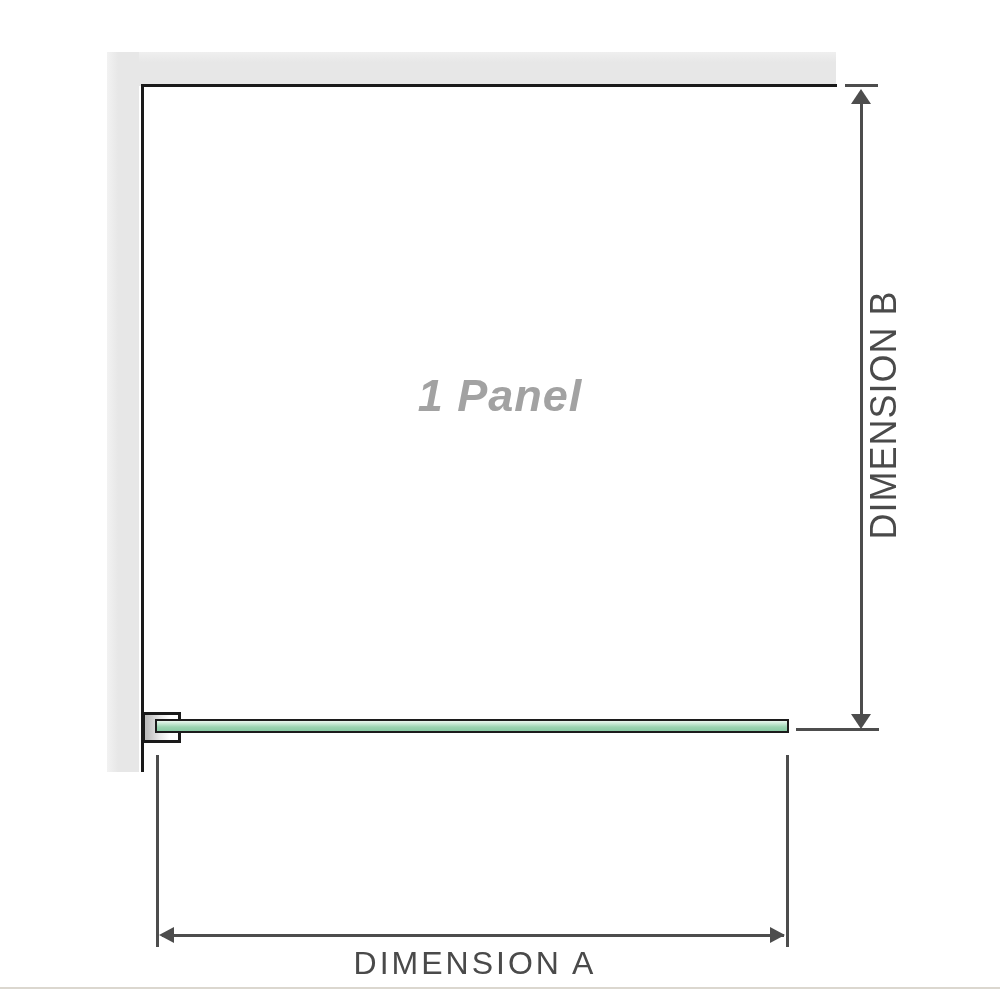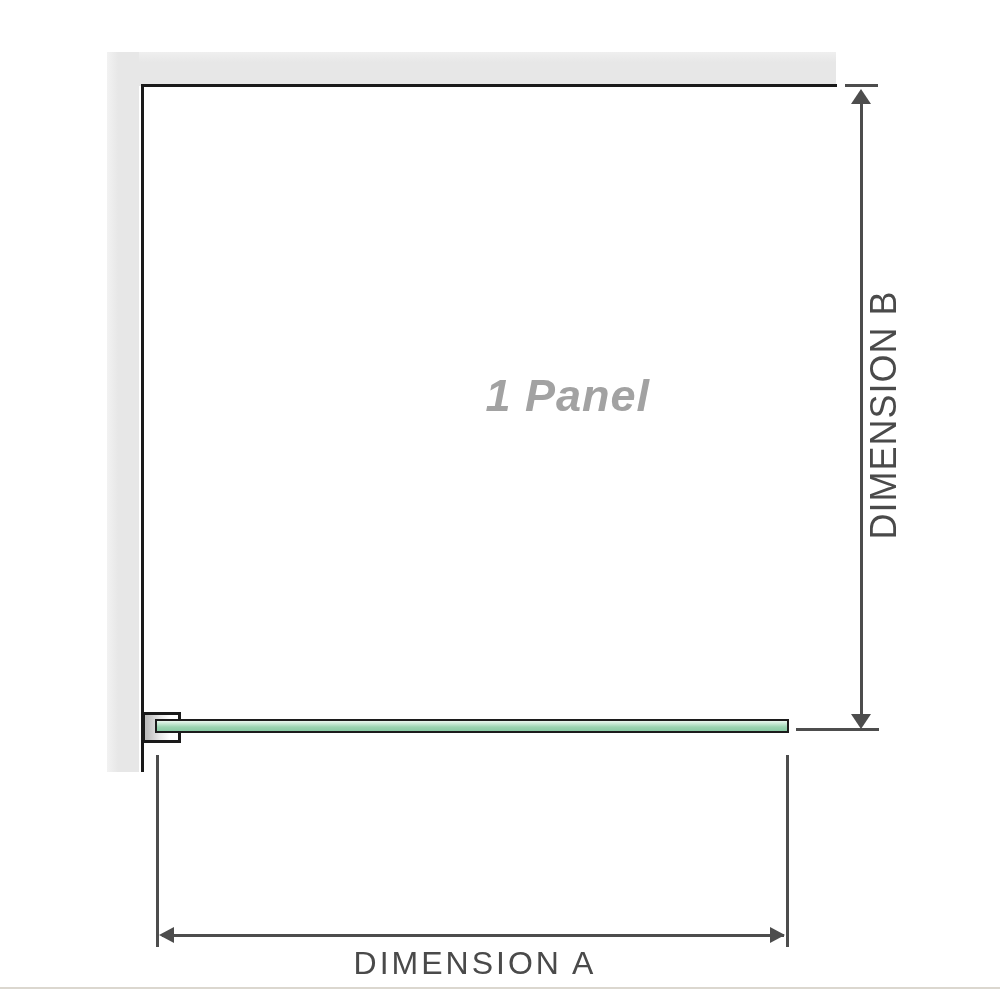--- a/index.html
+++ b/index.html
@@ -19,21 +19,21 @@
   .abs{position:absolute;}
   
   .wall-top{left:107px;top:52px;width:729px;height:34px;
     background:linear-gradient(to bottom,#efefef 0,var(--wall-gray) 30%);}
   .wall-left{left:107px;top:52px;width:32px;height:720px;
     background:linear-gradient(to right,#f2f2f2 0,var(--wall-gray) 35%);}
   
   .outline-top{left:141px;top:84px;width:696px;height:3px;background:var(--outline-black);}
   .outline-left{left:141px;top:84px;width:3px;height:688px;background:var(--outline-black);}
   
-  .panel-label{left:350px;top:372px;width:300px;line-height:48px;text-align:right;
+  .panel-label{left:350px;top:372px;width:300px;line-height:48px;text-align:center;
     font-size:45px;font-style:italic;font-weight:bold;color:var(--panel-label-text);
     letter-spacing:1px;}
   
   .dimb-line{left:860px;top:95px;width:3px;height:630px;background:var(--dimension-line);}
   .dimb-tick-top{left:845px;top:84px;width:33px;height:3px;background:var(--dimension-line);}
   .dimb-tick-bottom{left:796px;top:728px;width:83px;height:3px;background:var(--dimension-line);}
   .arrow{width:0;height:0;}
   .dimb-arrow-top{left:851px;top:89px;
     border-left:10px solid transparent;border-right:10px solid transparent;
     border-bottom:15px solid var(--dimension-line);}

